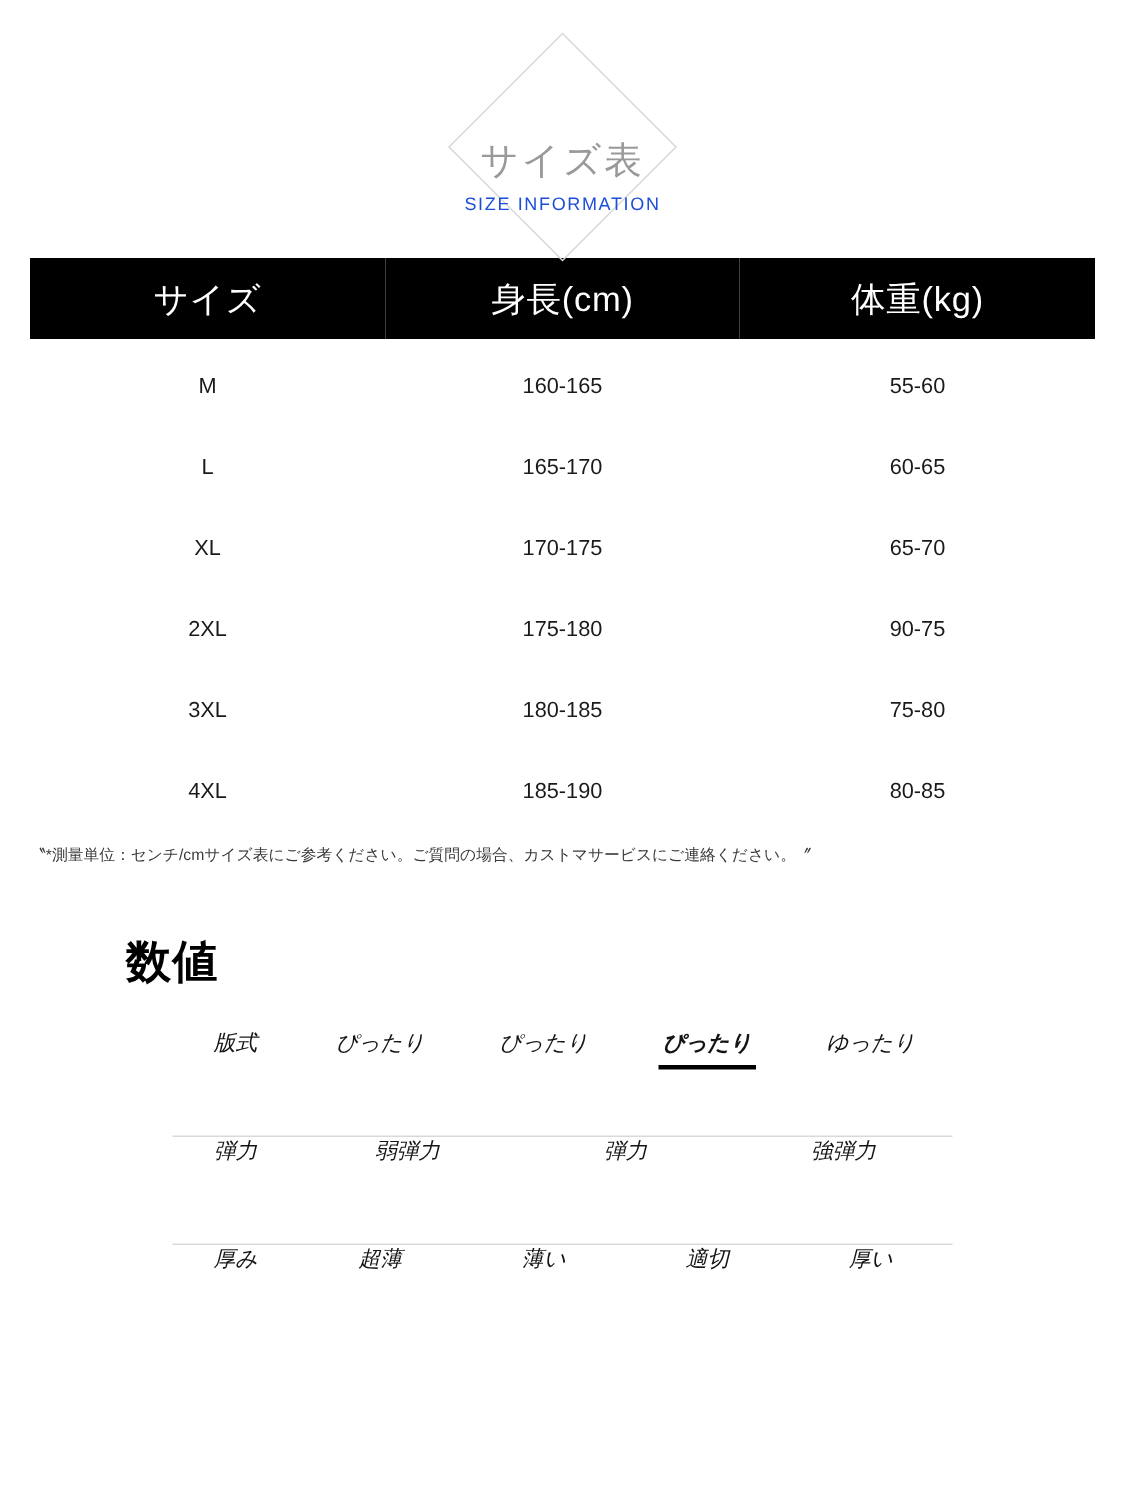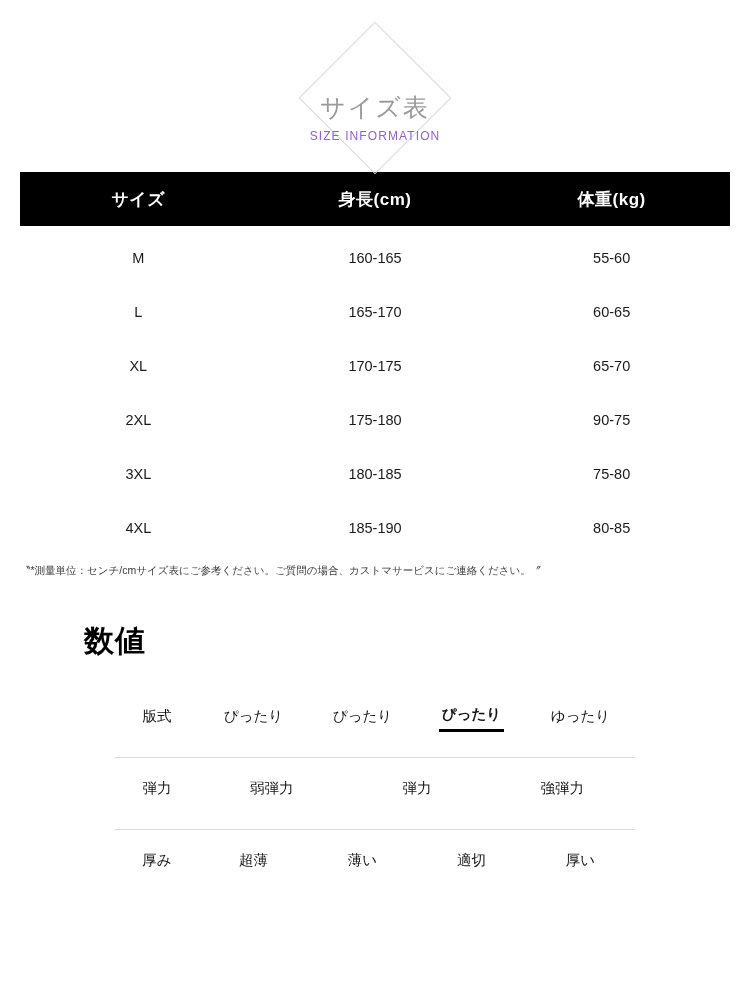--- a/index.html
+++ b/index.html
@@ -40,36 +40,36 @@
   }
   .title-jp {
     font-size: 25px;
     color: #9a9a9a;
     letter-spacing: 2px;
     line-height: 1.2;
   }
   .title-en {
     margin-top: 7px;
     font-size: 12px;
-    color: #8b5cf6;
+    color: #1d4ed8;
     letter-spacing: 1.1px;
   }
 
   
   .size-table {
     width: 710px;
     margin: 0 auto;
     border-collapse: collapse;
     table-layout: fixed;
   }
   .size-table thead th {
     background: #000000;
     color: #ffffff;
-    font-size: 17px;
-    font-weight: bold;
+    font-size: 23px;
+    font-weight: normal;
     height: 52px;
     letter-spacing: 0.5px;
   }
   .size-table tbody td {
     height: 52px;
     text-align: center;
     font-size: 14.5px;
     color: #1a1a1a;
     font-weight: normal;
   }
@@ -92,23 +92,24 @@
     letter-spacing: 1px;
     color: #000000;
   }
 
   .spec-block {
     width: 520px;
     margin: 24px auto 0;
   }
   .spec-row {
     display: flex;
-    align-items: center;
+    align-items: flex-start;
     height: 72px;
     position: relative;
+    font-style: italic;
   }
   .spec-row .cell {
     flex: 1;
     text-align: center;
     font-size: 14.5px;
     color: #141414;
     padding-bottom: 6px;
     position: relative;
   }
   .spec-row .cell.label {

